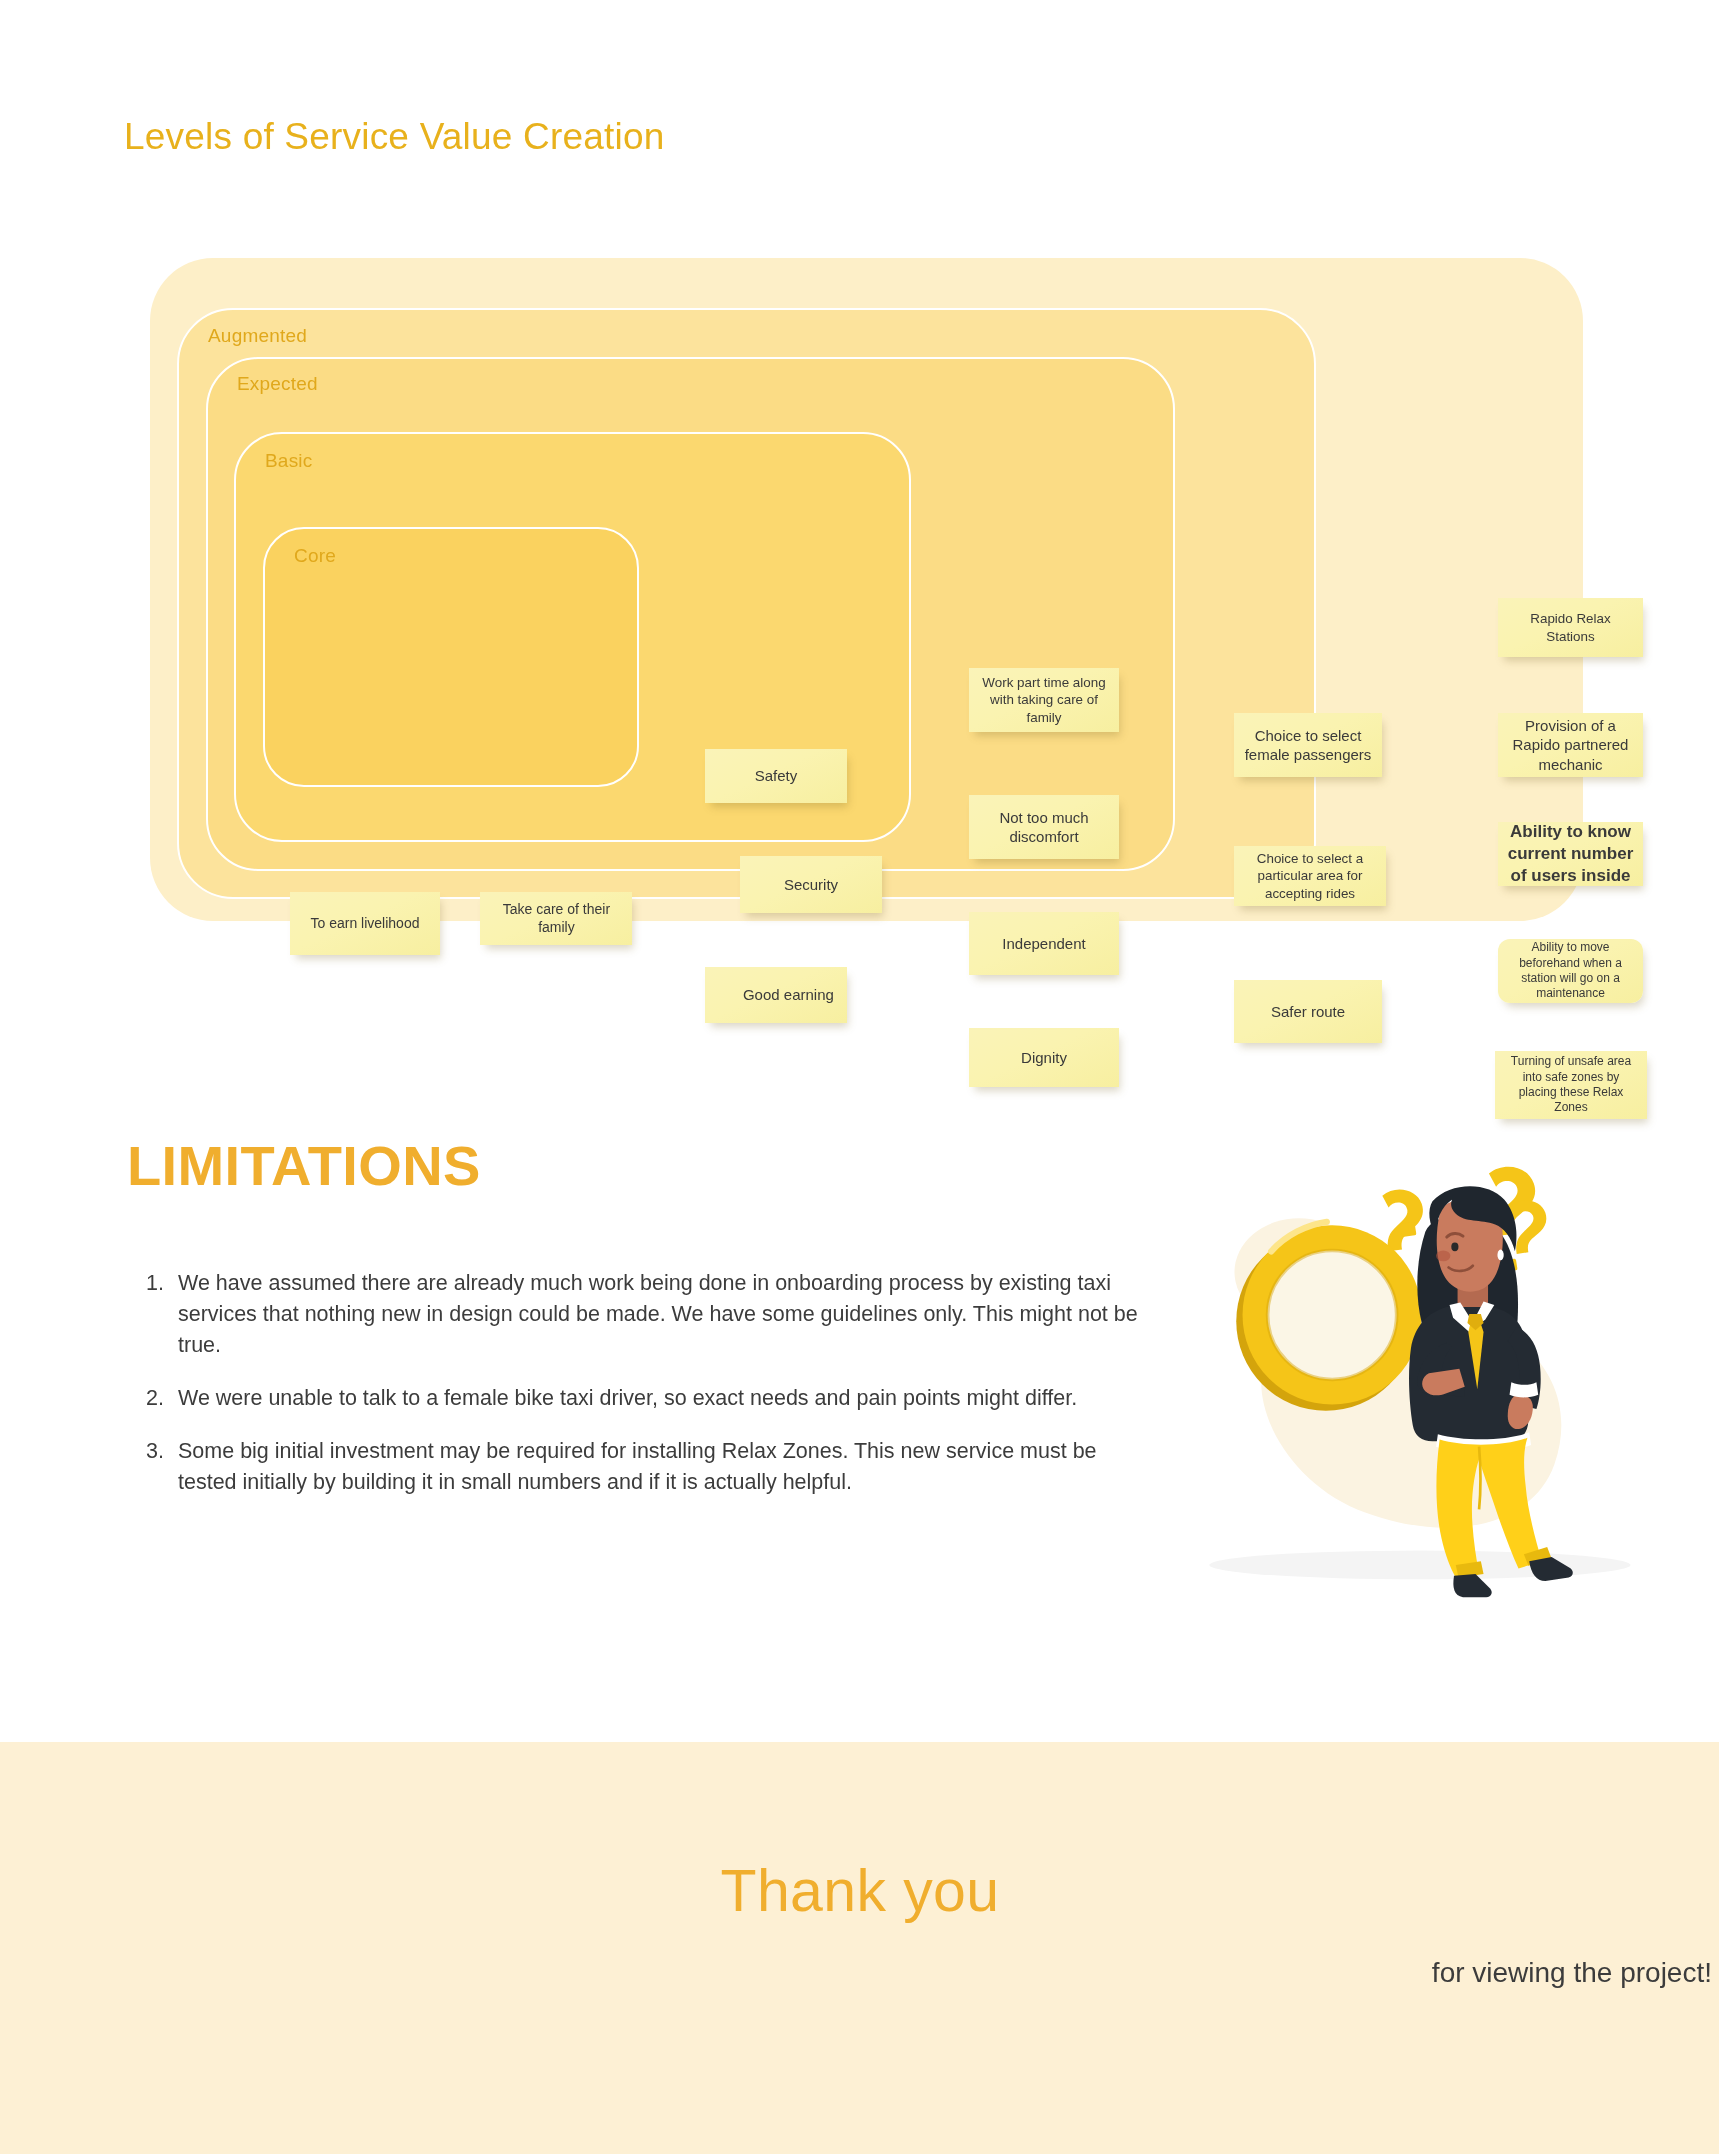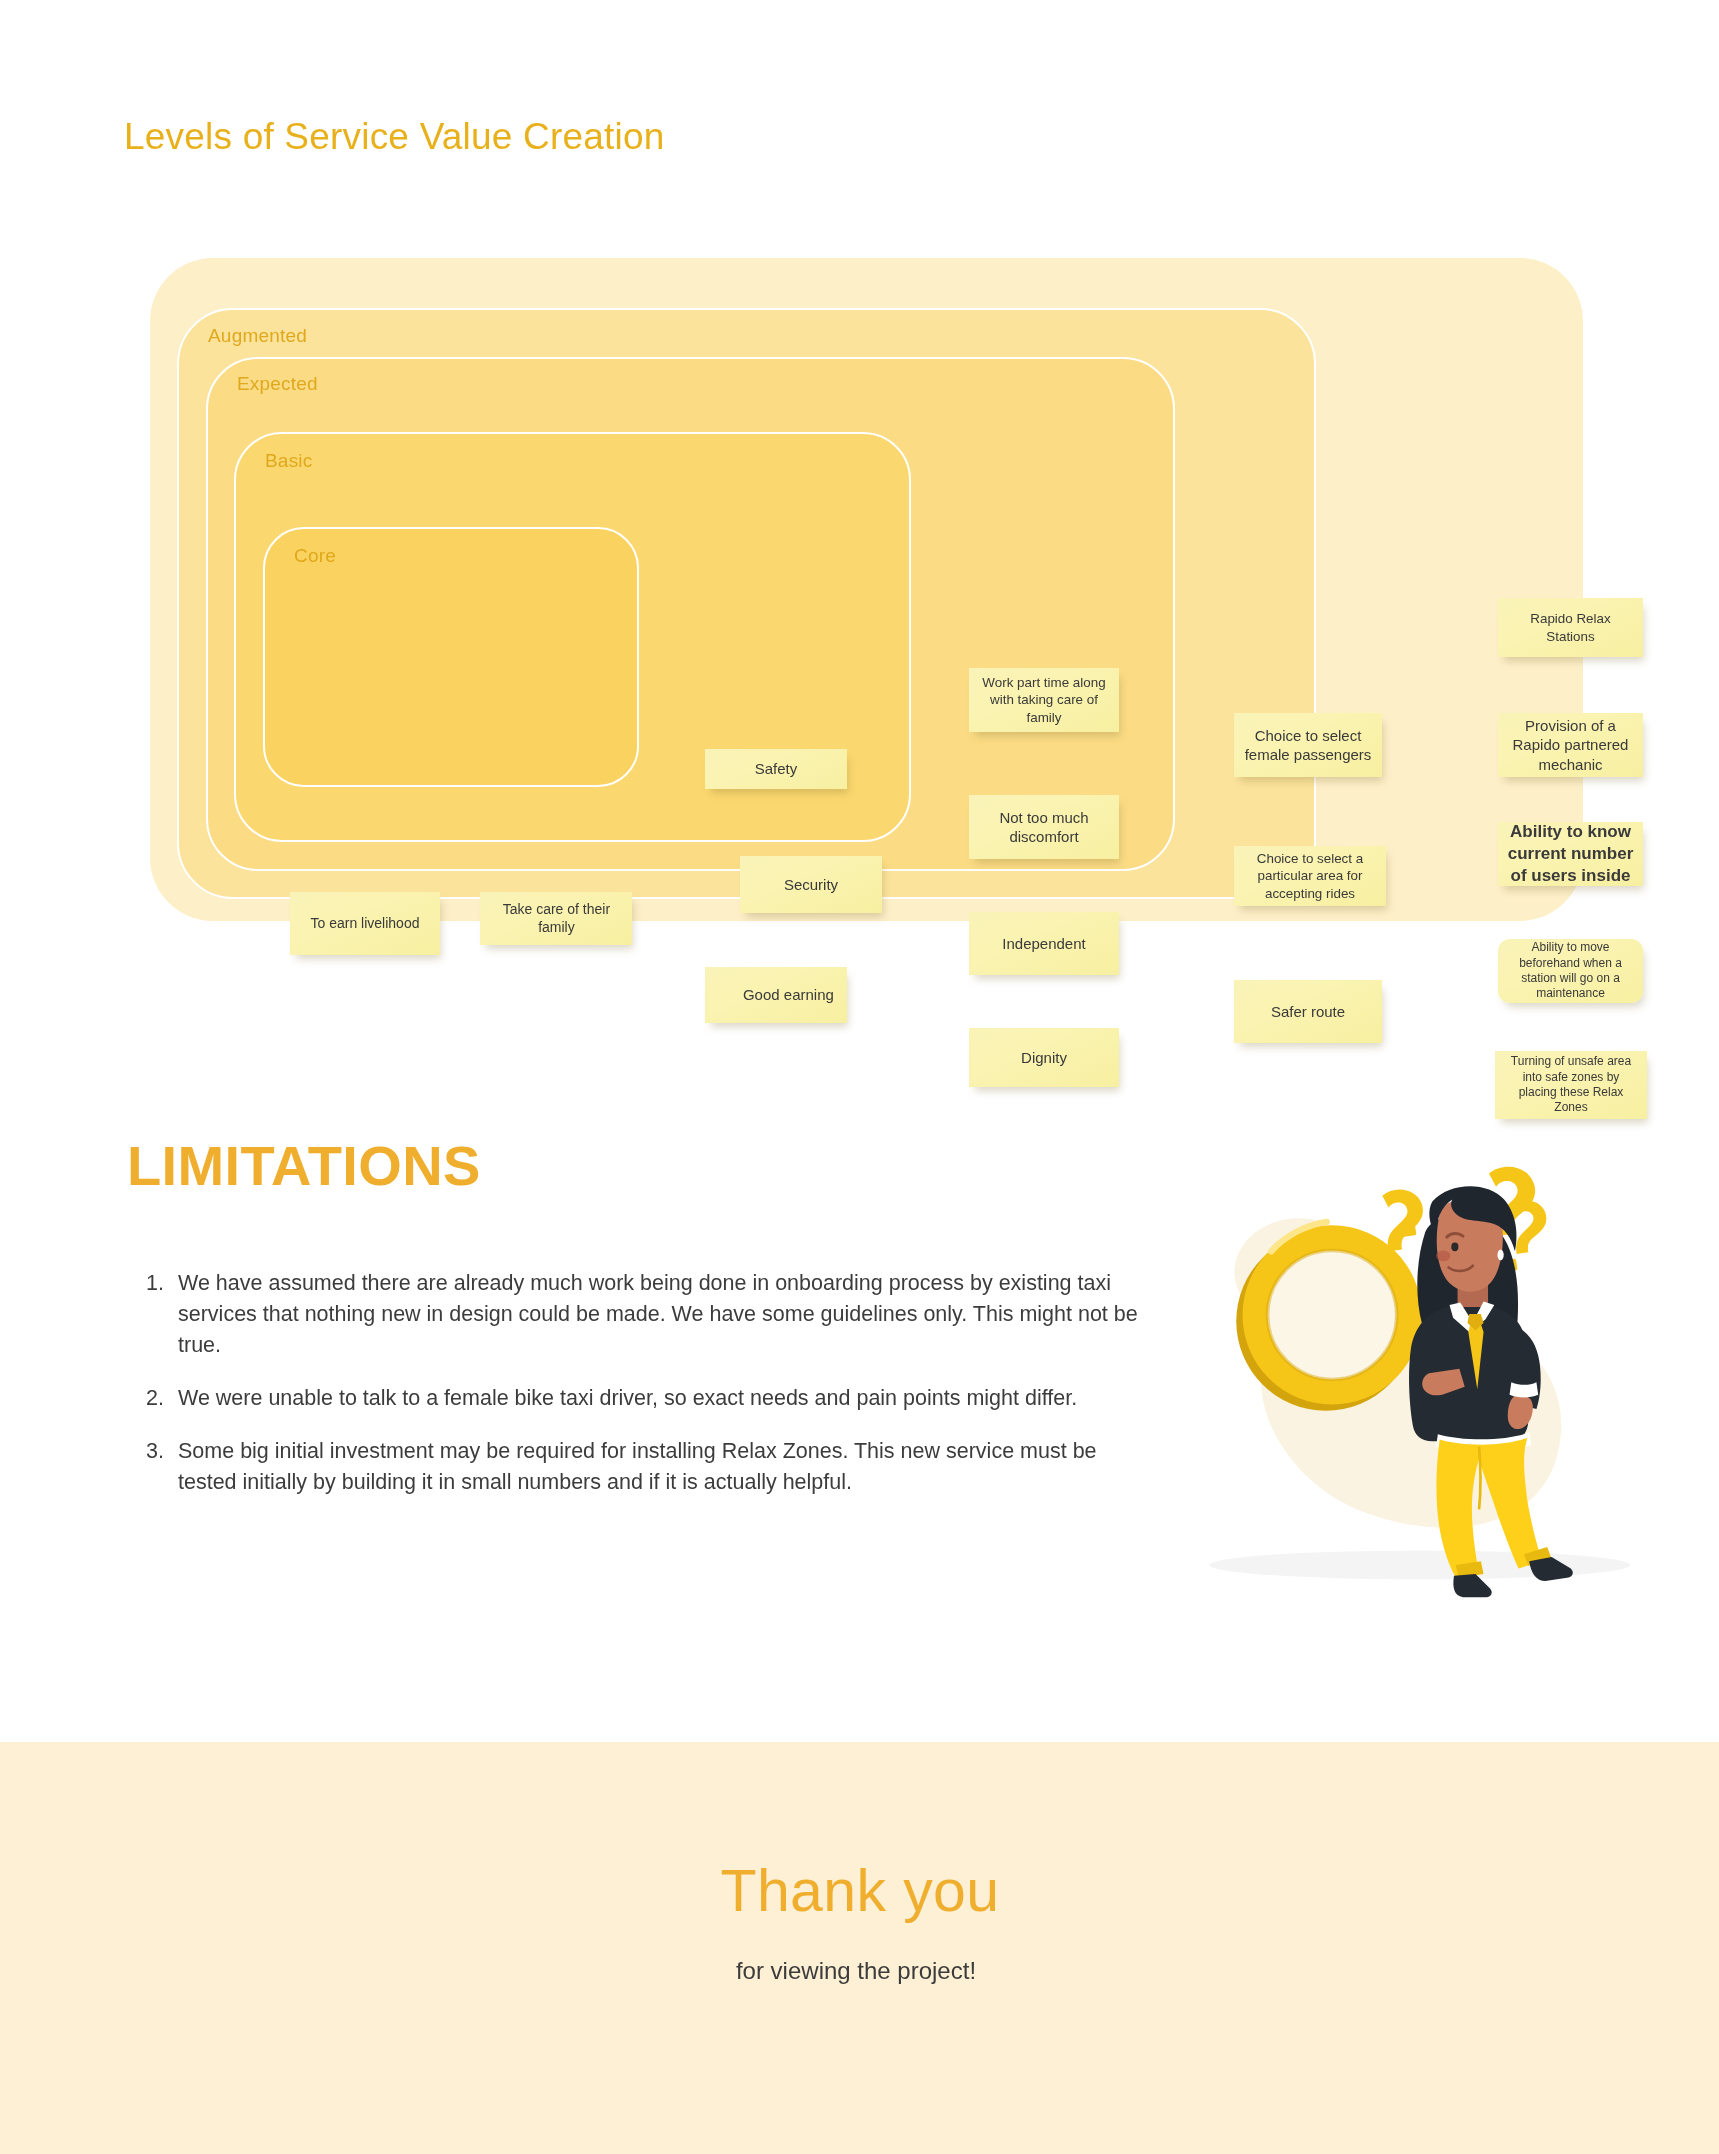--- a/index.html
+++ b/index.html
@@ -103,21 +103,21 @@
   .note-sm { font-size: 13.4px; }
   .note-md { font-size: 15px; }
   .note-lg { font-size: 17px; font-weight: bold; }
   .note-xs { font-size: 12px; }
 
   
   .n-core-1 { left: 140px;  top: 634px; width: 150px; height: 63px; font-size: 14px; }
   .n-core-2 { left: 330px;  top: 634px; width: 152px; height: 53px; font-size: 14px; padding-left: 8px; }
 
   
-  .n-basic-1 { left: 555px; top: 491px; width: 142px; height: 40px; }
+  .n-basic-1 { left: 555px; top: 491px; width: 142px; height: 54px; }
   .n-basic-2 { left: 555px; top: 598px; width: 142px; height: 57px; margin-left: 35px; }
   .n-basic-3 { left: 555px; top: 709px; width: 142px; height: 56px; padding-left: 32px; }
 
   
   .n-exp-1 { left: 819px; top: 410px; width: 150px; height: 64px; }
   .n-exp-2 { left: 819px; top: 537px; width: 150px; height: 64px; }
   .n-exp-3 { left: 819px; top: 654px; width: 150px; height: 63px; }
   .n-exp-4 { left: 819px; top: 770px; width: 150px; height: 59px; }
 
   
@@ -176,22 +176,22 @@
     width: 1720px;
     text-align: center;
     font-size: 59px;
     color: #F0AE2E;
     letter-spacing: 0.4px;
   }
   .thank-sub {
     position: absolute;
     left: 0; top: 1957px;
     width: 1712px;
-    text-align: center;
-    font-size: 24px;
+    text-align: right;
+    font-size: 28px;
     color: #3c3c3c;
   }
 </style>
 </head>
 <body>
 
 <div class="page">
 
   <div class="slide-one">
 

